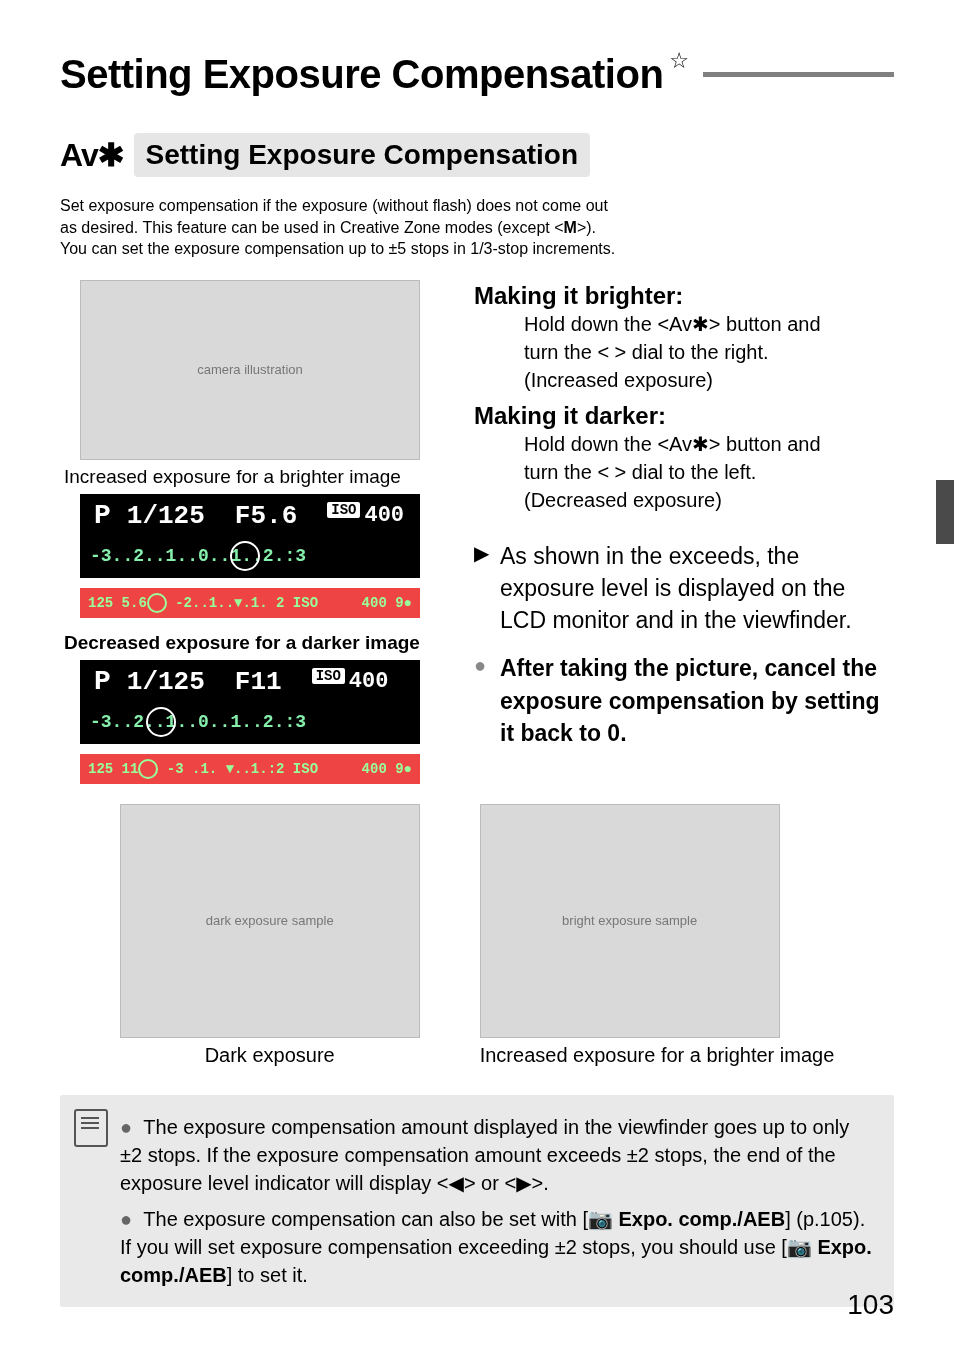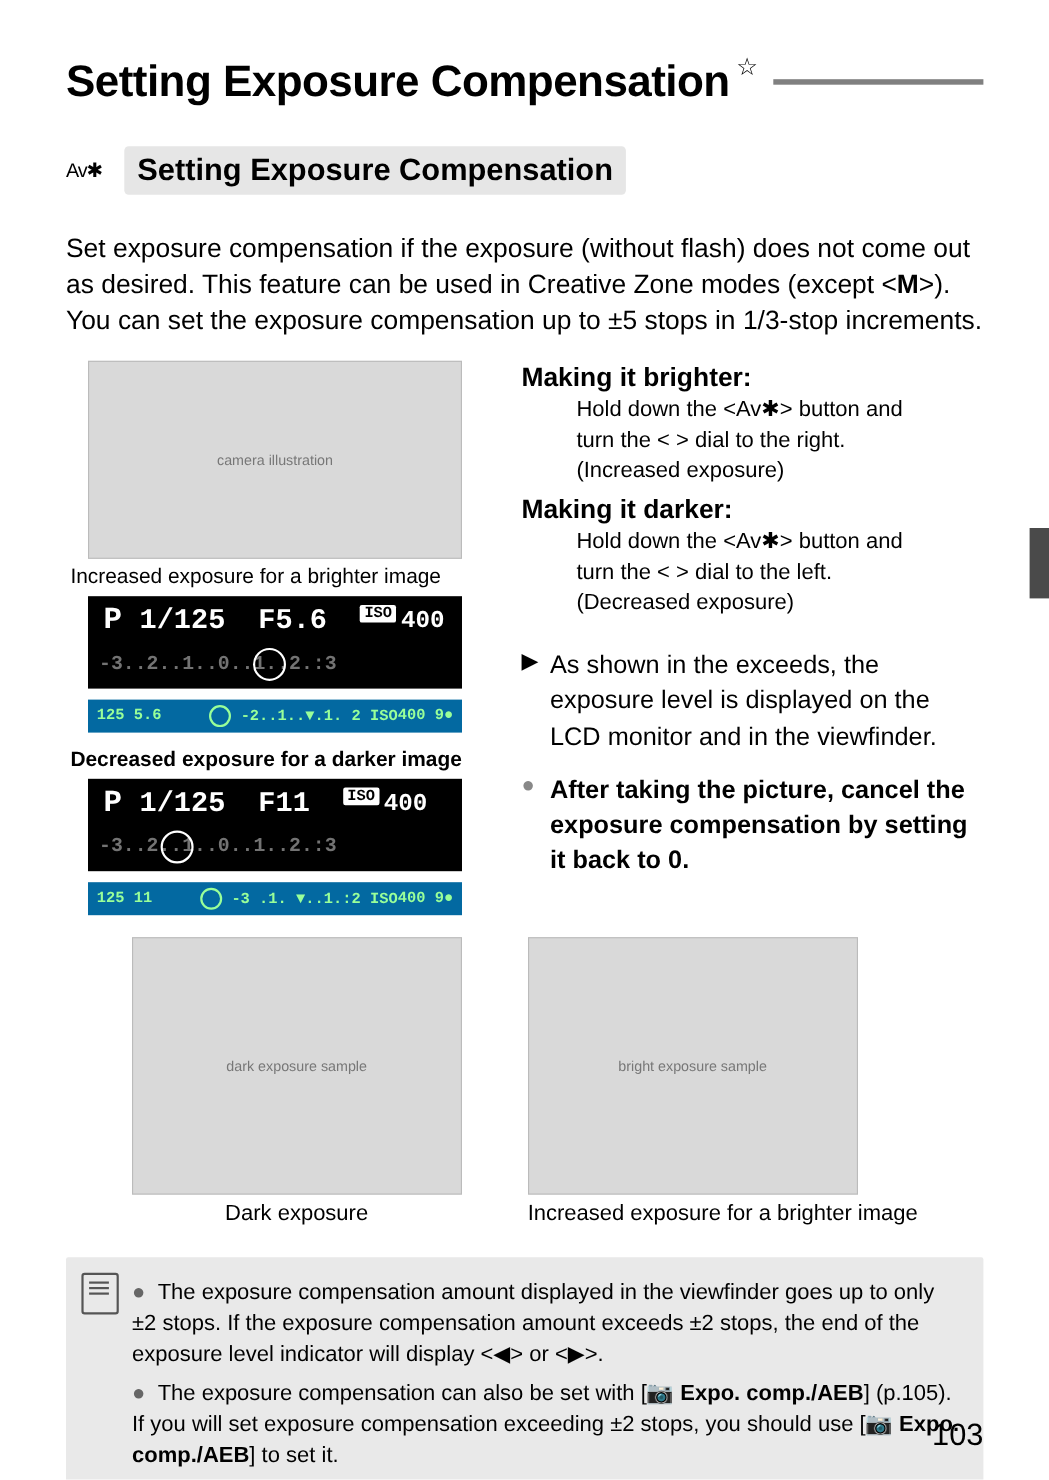--- a/index.html
+++ b/index.html
@@ -2,40 +2,40 @@
 <html><head>
 <meta charset="utf-8">
 <style>
   html,body{margin:0;padding:0;background:#fff;font-family:Arial,Helvetica,sans-serif;color:#000;}
   .page{width:954px;height:1345px;position:relative;box-sizing:border-box;padding:52px 60px 40px 60px;}
   .title-row{display:flex;align-items:center;}
   .title{font-size:40px;font-weight:bold;letter-spacing:-0.5px;}
   .star{font-size:22px;margin-left:6px;position:relative;top:-14px;}
   .title-line{flex:1;height:5px;background:#808080;margin-left:14px;}
   .subhead-wrap{margin-top:36px;display:flex;align-items:center;}
-  .subhead-icon{font-size:18px;font-weight:normal;margin-right:20px;letter-spacing:-1px;}
+  .subhead-icon{font-size:32px;font-weight:bold;margin-right:10px;letter-spacing:-1px;}
   .subhead{font-size:28px;font-weight:bold;background:#e6e6e6;padding:6px 12px;border-radius:4px;}
-  .intro{font-size:24px;line-height:1.35;margin-top:34px;}
+  .intro{font-size:16px;line-height:1.35;margin-top:18px;}
   .intro .mode-m{font-family:"Trebuchet MS",Arial,sans-serif;font-weight:bold;}
   .columns{display:flex;margin-top:20px;}
   .left-col{width:380px;}
   .right-col{flex:1;padding-left:34px;}
   .ph{background:#d9d9d9;color:#777;font-size:13px;display:flex;align-items:center;justify-content:center;border:1px solid #bbb;box-sizing:border-box;}
   .camera{width:340px;height:180px;margin:0 auto;}
   .cap{font-size:19px;margin-top:6px;padding-left:4px;}
   .lcd{width:340px;height:84px;background:#000;margin:6px auto 0;}
   .lcd .row1{height:44px;display:flex;align-items:center;color:#fff;font-family:"Courier New",monospace;font-weight:bold;}
   .lcd .p{font-size:28px;padding:0 16px 0 14px;}
   .lcd .big{font-size:26px;padding-right:30px;}
   .lcd .iso{font-size:14px;background:#fff;color:#000;padding:0 4px;border-radius:2px;margin-right:4px;position:relative;top:-6px;}
   .lcd .isoval{font-size:22px;}
-  .lcd .row2{height:36px;display:flex;align-items:center;color:#737373;font-family:"Courier New",monospace;font-size:18px;font-weight:bold;padding-left:10px;position:relative;}
+  .lcd .row2{height:36px;display:flex;align-items:center;color:#86efac;font-family:"Courier New",monospace;font-size:18px;font-weight:bold;padding-left:10px;position:relative;}
   .lcd .row2 .circle{position:absolute;border:2px solid #fff;border-radius:50%;width:26px;height:26px;}
-  .vf{width:340px;height:30px;background:#0369a1;margin:10px auto 0;display:flex;align-items:center;color:#9f9;font-family:"Courier New",monospace;font-size:14px;font-weight:bold;padding:0 8px;box-sizing:border-box;justify-content:space-between;}
-  .vf .mid{flex:1;text-align:right;}
+  .vf{width:340px;height:30px;background:#ef4444;margin:10px auto 0;display:flex;align-items:center;color:#9f9;font-family:"Courier New",monospace;font-size:14px;font-weight:bold;padding:0 8px;box-sizing:border-box;justify-content:space-between;}
+  .vf .mid{flex:1;text-align:left;}
   .vf .circle{display:inline-block;border:2px solid #9f9;border-radius:50%;width:16px;height:16px;vertical-align:middle;}
   .rt-h{font-size:24px;font-weight:bold;margin-top:2px;}
   .rt-body{font-size:20px;line-height:1.4;margin-left:50px;}
   .tri{font-size:18px;}
   .bullet-row{display:flex;margin-top:16px;}
   .bullet-sym{width:26px;flex-shrink:0;font-size:20px;line-height:1.3;}
   .bullet-txt{font-size:23px;line-height:1.4;flex:1;}
   .bullet-txt.bold{font-weight:bold;}
   .photo-row{display:flex;justify-content:center;gap:60px;margin-top:20px;}
   .photo-block{text-align:center;}

